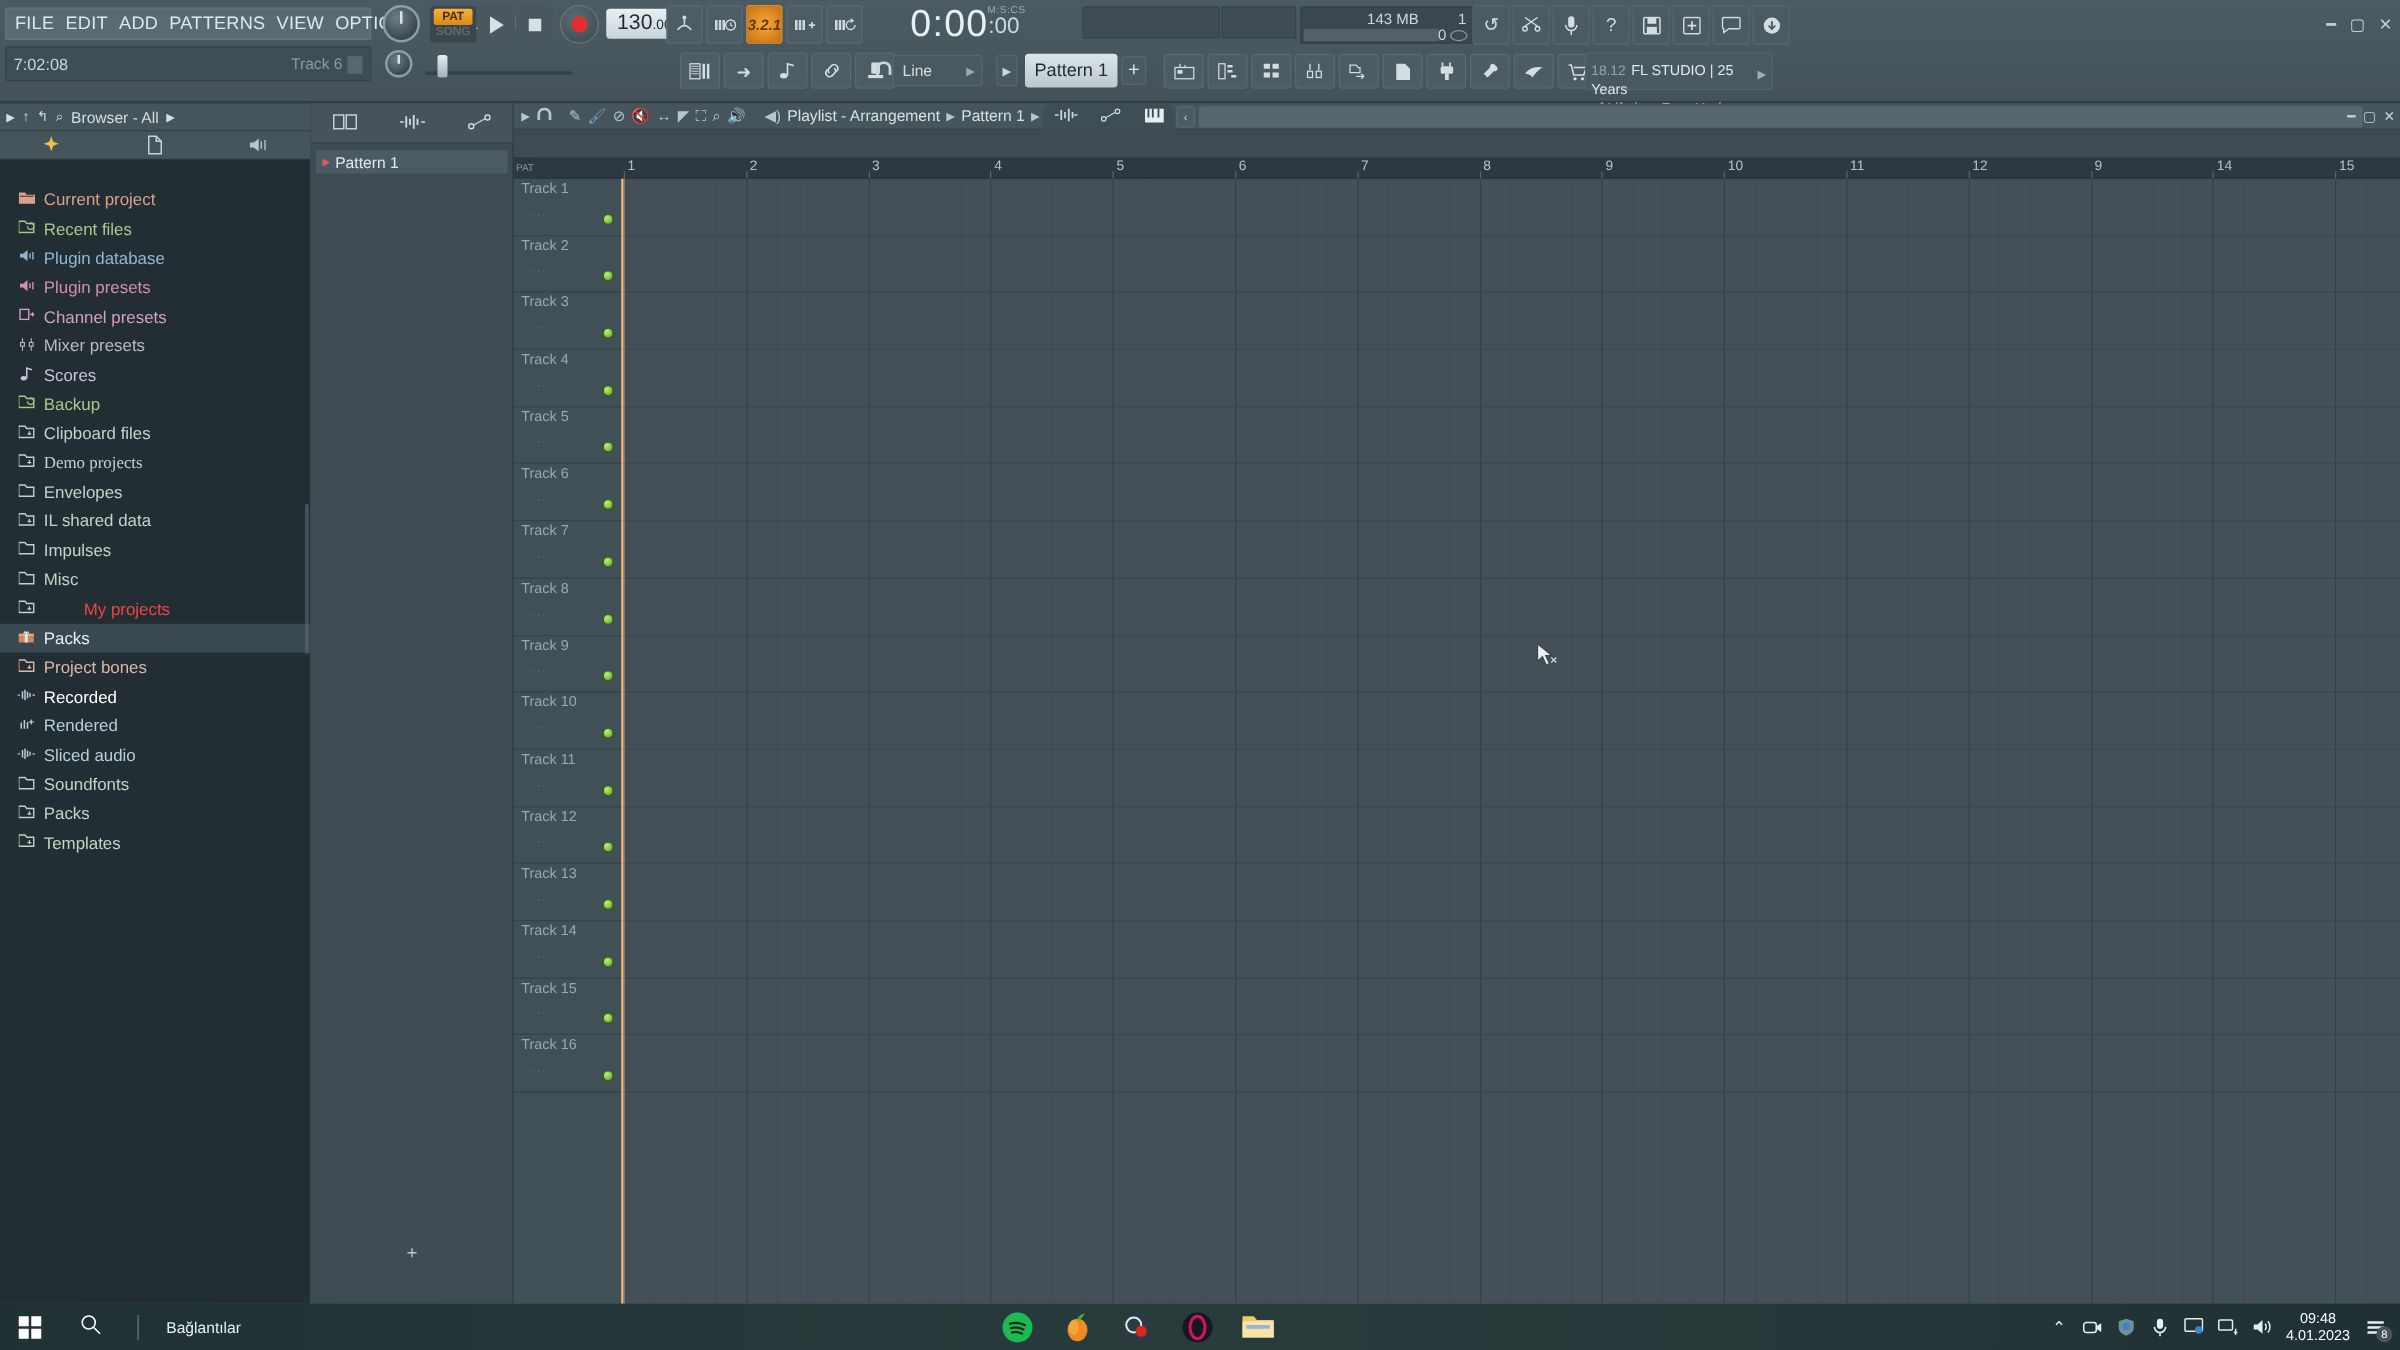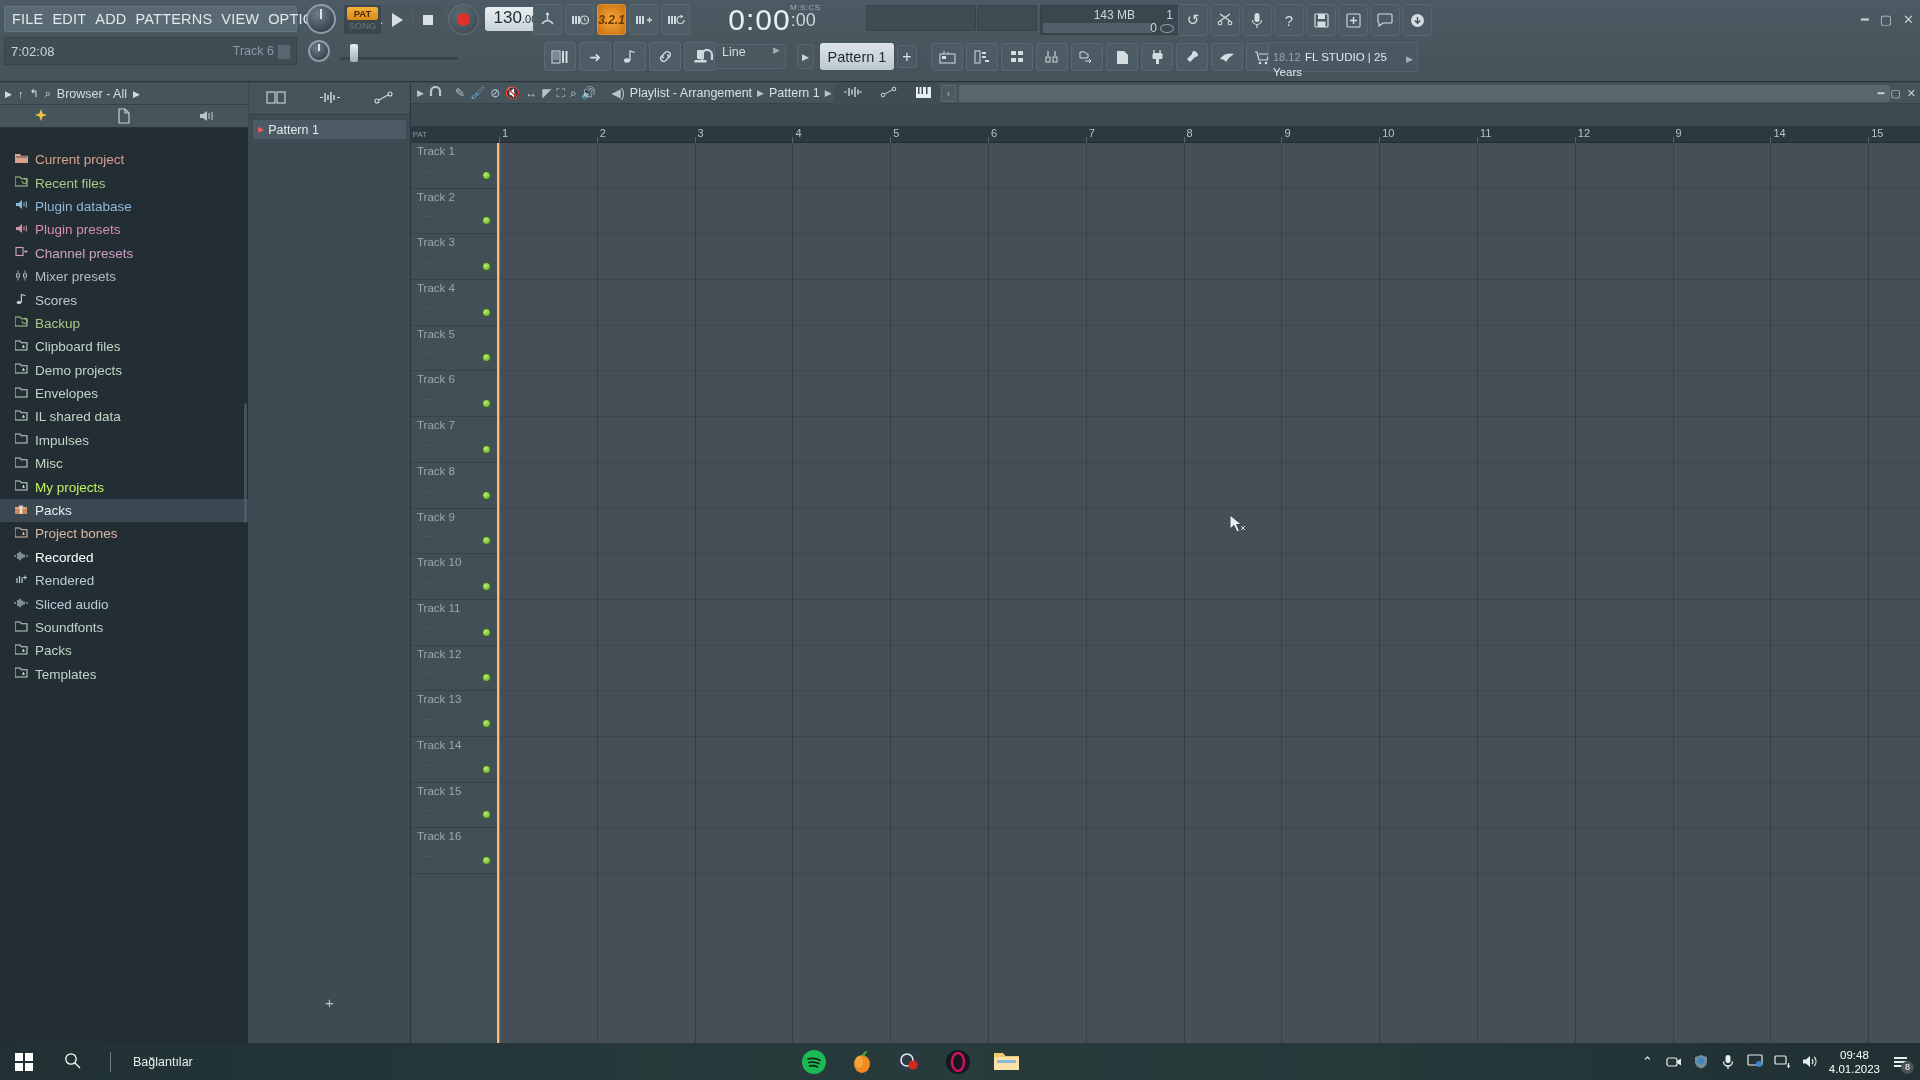--- a/index.html
+++ b/index.html
@@ -155,21 +155,21 @@
   
   .row2 { position: absolute; left: 544px; top: 42px; display: flex; gap: 3px; }
   .r2btn {
     width: 32px; height: 29px; background: #4e5d65; border: 1px solid #5a6a73;
     border-radius: 3px; display: flex; align-items: center; justify-content: center;
     color: #d2dce1; font-size: 14px;
   }
   .snap-box {
     position: absolute; left: 714px; top: 44px; width: 72px; height: 25px;
     background: #4a585f; border: 1px solid #566670; border-radius: 3px;
-    display: flex; padding-left: 7px;
+    display: flex; align-items: center; padding-left: 7px;
     color: #d4dee3; font-size: 12.5px;
   }
   .snap-arrow { position: absolute; right: 5px; color: #9aaab2; font-size: 9px; }
   .snap-head {
     position: absolute; left: 700px; top: 49px; width: 14px; height: 14px;
     color: #cad5da; font-size: 12px;
   }
   .arrow-btn {
     position: absolute; left: 797px; top: 44px; width: 17px; height: 25px;
     background: #4a585f; border: 1px solid #566670; border-radius: 2px;
@@ -732,21 +732,21 @@
               <path d="M0 1h5l1.4 1.8H12V10H0z" fill="none" stroke="currentColor" stroke-width="1.1"></path>
               <path d="M8.5 5v3 M7 7h3" stroke="currentColor" stroke-width="1"></path>
             </svg></span>
           <span style="color: rgb(195, 212, 198);">Clipboard files</span>
         </div>
         <div class="br-item">
           <span class="br-ico" style="color: rgb(195, 212, 198);"><svg width="13" height="11" viewBox="0 0 13 11">
               <path d="M0 1h5l1.4 1.8H12V10H0z" fill="none" stroke="currentColor" stroke-width="1.1"></path>
               <path d="M8.5 5v3 M7 7h3" stroke="currentColor" stroke-width="1"></path>
             </svg></span>
-          <span style="color: rgb(195, 212, 198);">Demo projects</span>
+          <span style="color: rgb(195, 212, 198); font-family: Liberation Serif, serif;">Demo projects</span>
         </div>
         <div class="br-item">
           <span class="br-ico" style="color: rgb(195, 212, 198);"><svg width="13" height="11" viewBox="0 0 13 11">
               <path d="M0 1h5l1.4 1.8H12V10H0z" fill="none" stroke="currentColor" stroke-width="1.1"></path>
             </svg></span>
           <span style="color: rgb(195, 212, 198);">Envelopes</span>
         </div>
         <div class="br-item">
           <span class="br-ico" style="color: rgb(195, 212, 198);"><svg width="13" height="11" viewBox="0 0 13 11">
               <path d="M0 1h5l1.4 1.8H12V10H0z" fill="none" stroke="currentColor" stroke-width="1.1"></path>
@@ -764,21 +764,21 @@
           <span class="br-ico" style="color: rgb(195, 212, 198);"><svg width="13" height="11" viewBox="0 0 13 11">
               <path d="M0 1h5l1.4 1.8H12V10H0z" fill="none" stroke="currentColor" stroke-width="1.1"></path>
             </svg></span>
           <span style="color: rgb(195, 212, 198);">Misc</span>
         </div>
         <div class="br-item">
           <span class="br-ico" style="color: rgb(195, 212, 198);"><svg width="13" height="11" viewBox="0 0 13 11">
               <path d="M0 1h5l1.4 1.8H12V10H0z" fill="none" stroke="currentColor" stroke-width="1.1"></path>
               <path d="M8.5 5v3 M7 7h3" stroke="currentColor" stroke-width="1"></path>
             </svg></span>
-          <span style="color: #bef264;">My projects</span>
+          <span style="color: #ef4444; margin-left: 32px;">My projects</span>
         </div>
         <div class="br-item sel">
           <span class="br-ico" style="color: rgb(233, 238, 241);"><svg width="14" height="11" viewBox="0 0 14 11">
               <rect x="1" y="3" width="12" height="7" fill="#c88a5e"></rect>
               <rect x="1" y="3" width="12" height="1.8" fill="#e0a878"></rect>
               <rect x="5.8" y="3" width="2.4" height="7" fill="#e9e4da"></rect>
               <path d="M5 3 Q6 0 7 3 Q8 0 9 3" fill="none" stroke="#e9e4da" stroke-width="1"></path>
             </svg></span>
           <span style="color: rgb(233, 238, 241);">Packs</span>
         </div>

